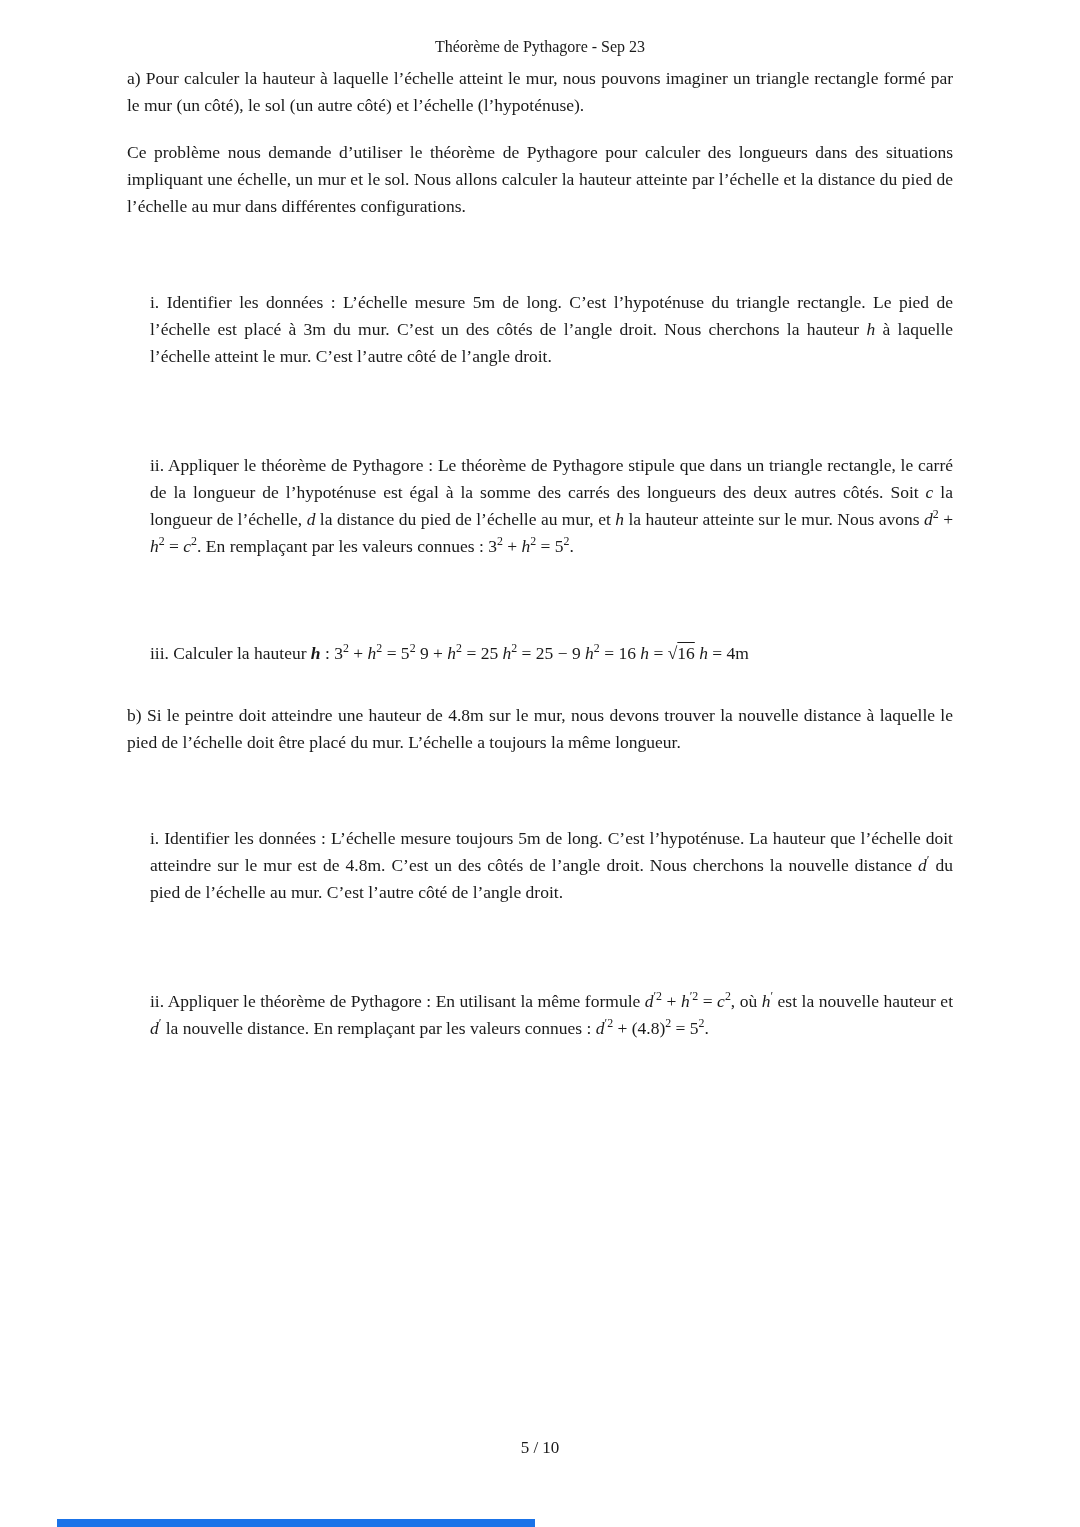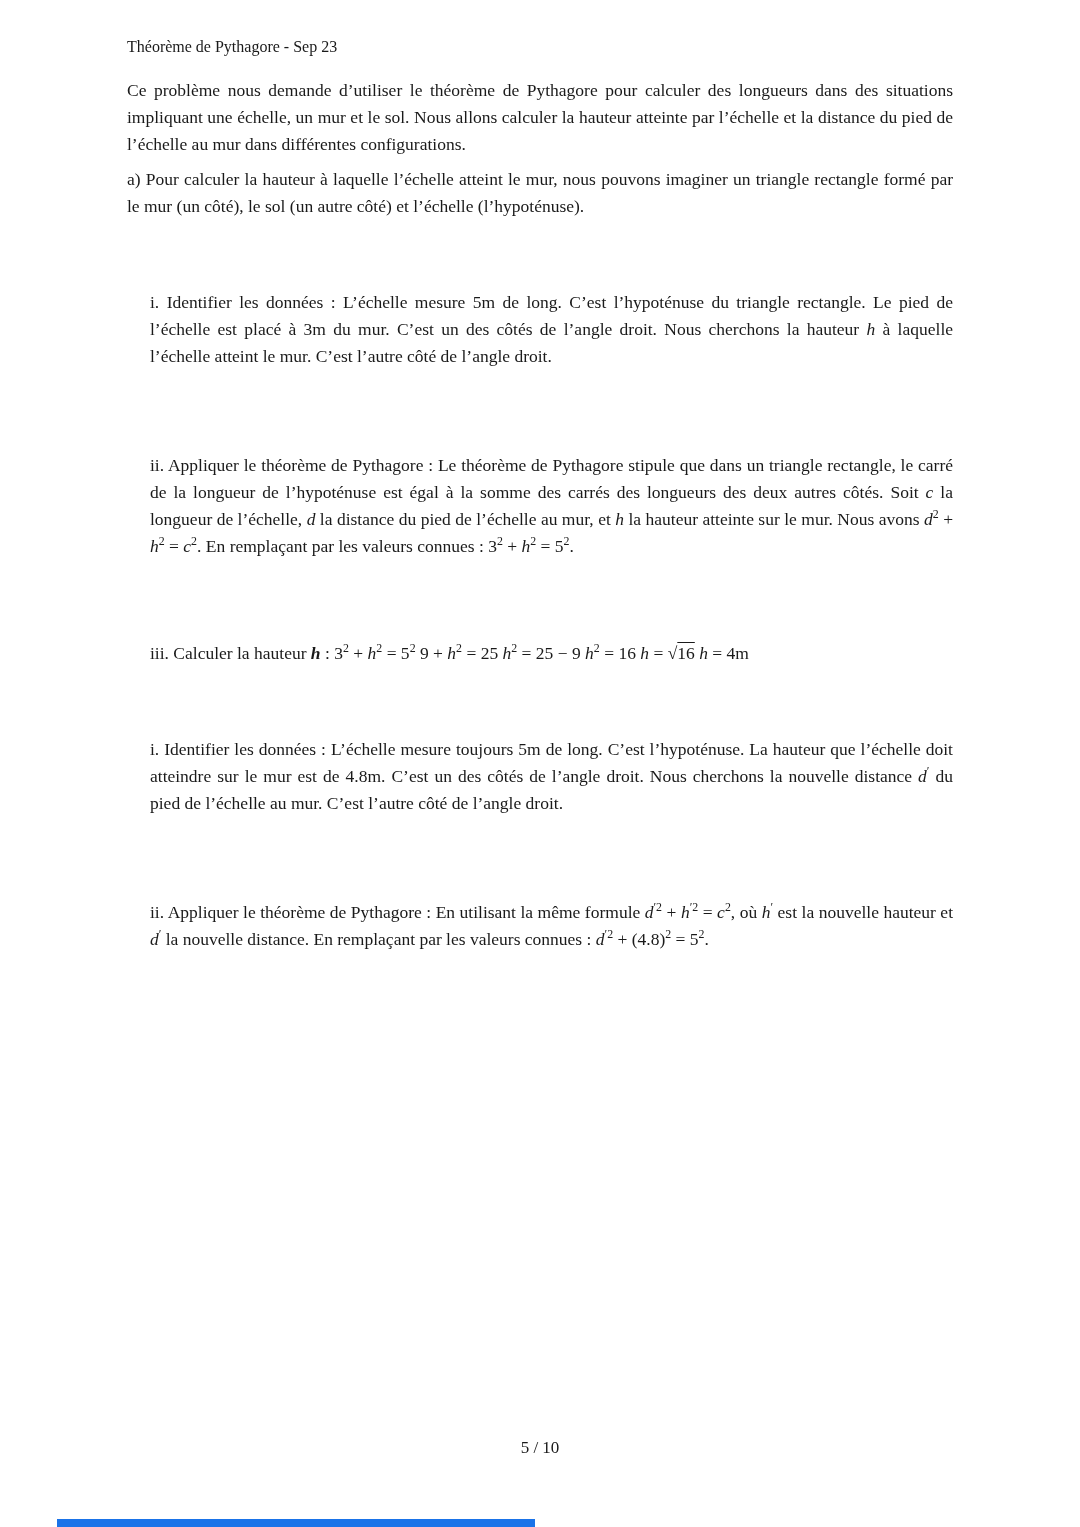--- a/index.html
+++ b/index.html
@@ -13,21 +13,21 @@
     position: relative;
     font-family: "Liberation Serif", serif;
     color: #1a1a1a;
     overflow: hidden;
   }
   .page {
     padding: 0 127px;
   }
   .page-header {
     padding-top: 37px;
-    text-align: left;
+    text-align: center;
     font-size: 16px;
     line-height: 20px;
   }
   .doc-title {
     font-size: 23px;
     font-weight: 700;
     line-height: 30px;
     margin: 66px 0 0 0;
   }
   .block {
@@ -62,25 +62,26 @@
   }
 </style>
 </head>
 <body>
 
 <div class="page">
   <div class="page-header">Théorème de Pythagore - Sep 23</div>
 
 
   <main>
+      <div class="block para" style="margin-top: 8px;"><span class="s-n">a) Pour calculer la hauteur à laquelle l’échelle atteint le mur, nous pouvons imaginer un triangle rectangle formé par le mur (un côté), le sol (un autre côté) et l’échelle (l’hypoténuse).</span></div>
       <div class="block para" style="margin-top: 20px;"><span class="s-n">Ce problème nous demande d’utiliser le théorème de Pythagore pour calculer des longueurs dans des situations impliquant une échelle, un mur et le sol. Nous allons calculer la hauteur atteinte par l’échelle et la distance du pied de l’échelle au mur dans différentes configurations.</span></div>
-      <div class="block para" style="margin-top: 8px;"><span class="s-n">a) Pour calculer la hauteur à laquelle l’échelle atteint le mur, nous pouvons imaginer un triangle rectangle formé par le mur (un côté), le sol (un autre côté) et l’échelle (l’hypoténuse).</span></div>
       <div class="block list-item" style="margin-top: 69px;"><span class="s-n">i. </span><span class="s-b">Identifier les données : </span><span class="s-n">L’échelle mesure 5m de long. C’est l’hypoténuse du triangle rectangle. Le pied de l’échelle est placé à 3m du mur. C’est un des côtés de l’angle droit. Nous cherchons la hauteur </span><span class="s-i">h</span><span class="s-n"> à laquelle l’échelle atteint le mur. C’est l’autre côté de l’angle droit.</span></div>
       <div class="block list-item" style="margin-top: 82px;"><span class="s-n">ii. </span><span class="s-b">Appliquer le théorème de Pythagore : </span><span class="s-n">Le théorème de Pythagore stipule que dans un triangle rectangle, le carré de la longueur de l’hypoténuse est égal à la somme des carrés des longueurs des deux autres côtés. Soit </span><span class="s-i">c</span><span class="s-n"> la longueur de l’échelle, </span><span class="s-i">d</span><span class="s-n"> la distance du pied de l’échelle au mur, et </span><span class="s-i">h</span><span class="s-n"> la hauteur atteinte sur le mur. Nous avons </span><span class="s-i">d</span><span class="s-sup">2</span><span class="s-n"> + </span><span class="s-i">h</span><span class="s-sup">2</span><span class="s-n"> = </span><span class="s-i">c</span><span class="s-sup">2</span><span class="s-n">. En remplaçant par les valeurs connues : 3</span><span class="s-sup">2</span><span class="s-n"> + </span><span class="s-i">h</span><span class="s-sup">2</span><span class="s-n"> = 5</span><span class="s-sup">2</span><span class="s-n">.</span></div>
       <div class="block list-item" style="margin-top: 80px;"><span class="s-n">iii. </span><span class="s-b">Calculer la hauteur </span><span class="s-bi">h</span><span class="s-b"> : </span><span class="s-n">3</span><span class="s-sup">2</span><span class="s-n"> + </span><span class="s-i">h</span><span class="s-sup">2</span><span class="s-n"> = 5</span><span class="s-sup">2</span><span class="s-n"> 9 + </span><span class="s-i">h</span><span class="s-sup">2</span><span class="s-n"> = 25 </span><span class="s-i">h</span><span class="s-sup">2</span><span class="s-n"> = 25 − 9 </span><span class="s-i">h</span><span class="s-sup">2</span><span class="s-n"> = 16 </span><span class="s-i">h</span><span class="s-n"> = √</span><span class="s-sqrt">16</span><span class="s-n"> </span><span class="s-i">h</span><span class="s-n"> = 4m</span></div>
+      <div class="block para" style="margin-top: 35px;"><span class="s-n">b) Si le peintre doit atteindre une hauteur de 4.8m sur le mur, nous devons trouver la nouvelle distance à laquelle le pied de l’échelle doit être placé du mur. L’échelle a toujours la même longueur.</span></div>
       <div class="block list-item" style="margin-top: 69px;"><span class="s-n">i. </span><span class="s-b">Identifier les données : </span><span class="s-n">L’échelle mesure toujours 5m de long. C’est l’hypoténuse. La hauteur que l’échelle doit atteindre sur le mur est de 4.8m. C’est un des côtés de l’angle droit. Nous cherchons la nouvelle distance </span><span class="s-i">d</span><span class="s-sup">′</span><span class="s-n"> du pied de l’échelle au mur. C’est l’autre côté de l’angle droit.</span></div>
       <div class="block list-item" style="margin-top: 82px;"><span class="s-n">ii. </span><span class="s-b">Appliquer le théorème de Pythagore : </span><span class="s-n">En utilisant la même formule </span><span class="s-i">d</span><span class="s-sup">′2</span><span class="s-n"> + </span><span class="s-i">h</span><span class="s-sup">′2</span><span class="s-n"> = </span><span class="s-i">c</span><span class="s-sup">2</span><span class="s-n">, où </span><span class="s-i">h</span><span class="s-sup">′</span><span class="s-n"> est la nouvelle hauteur et </span><span class="s-i">d</span><span class="s-sup">′</span><span class="s-n"> la nouvelle distance. En remplaçant par les valeurs connues : </span><span class="s-i">d</span><span class="s-sup">′2</span><span class="s-n"> + (4.8)</span><span class="s-sup">2</span><span class="s-n"> = 5</span><span class="s-sup">2</span><span class="s-n">.</span></div>
     </main>
 </div>
 
 <div class="page-footer">5 / 10</div>
 
 <div class="bottom-accent-bar" style="background: rgb(26, 115, 232);"></div>
 
 </body></html>

